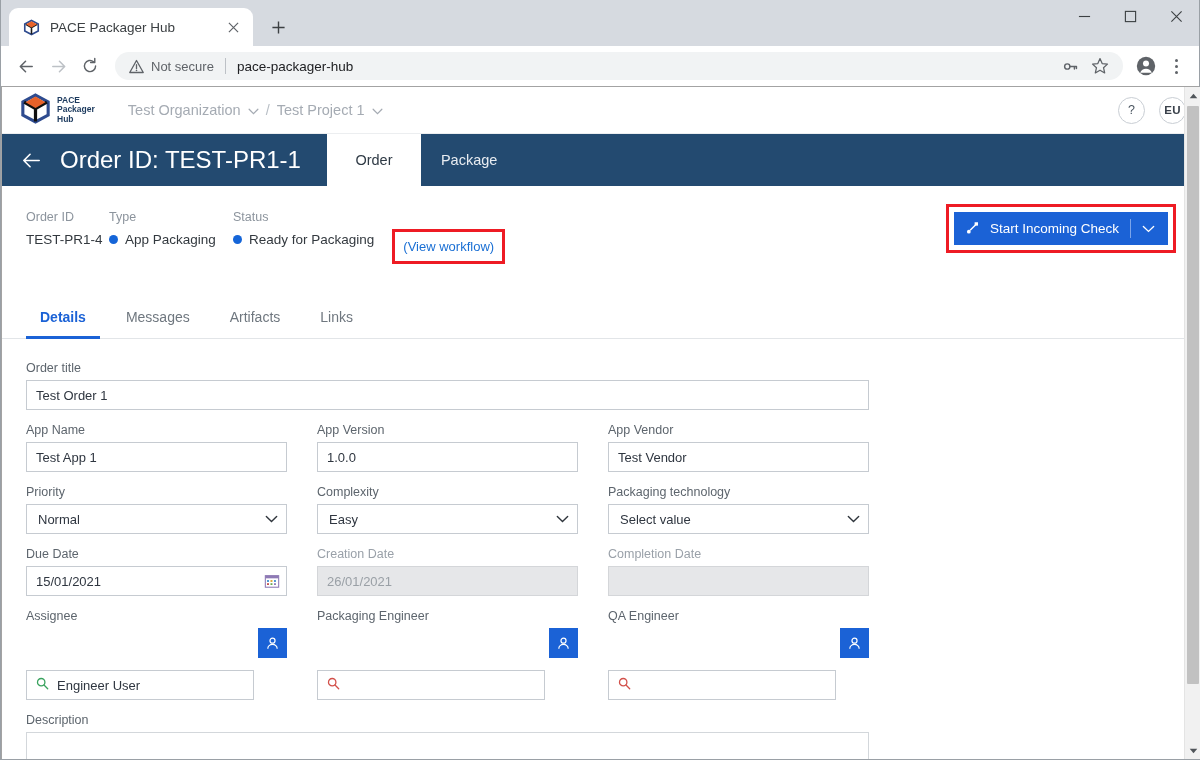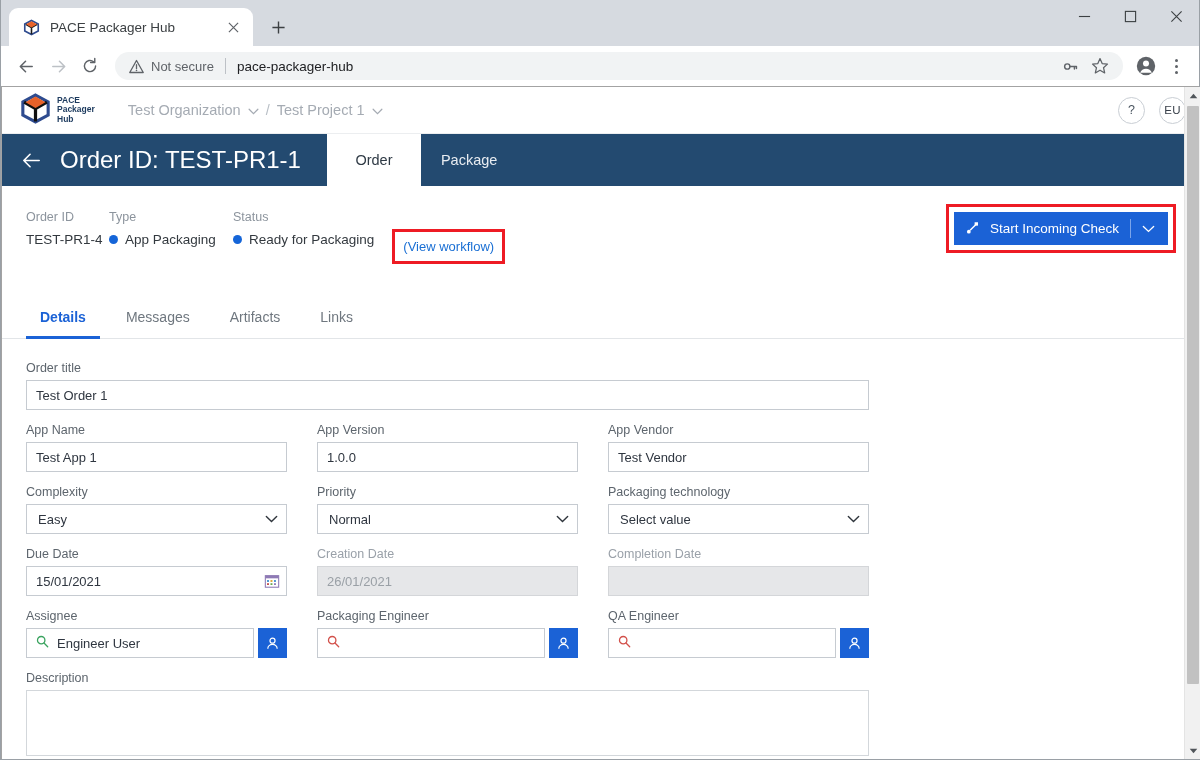--- a/index.html
+++ b/index.html
@@ -150,21 +150,21 @@
   }
   .crumb-sep { font-size: 14.5px; color: #b9bfc6; }
   .appbar-right { margin-left:auto; display:flex; align-items:center; gap: 14px; }
   .circ-btn {
     width: 27px; height: 27px; border-radius: 50%;
     border: 1px solid #c9ced4;
     display:flex; align-items:center; justify-content:center;
     font-size: 12.5px; color: #4a5560;
     background: #fff;
   }
-  .circ-btn.avatar { font-size: 11.5px; letter-spacing: .2px; color:#39404a;}
+  .circ-btn.avatar { font-size: 11.5px; letter-spacing: .2px; color:#39404a;font-weight:bold;}
 
   
   .orderbar {
     height: 52px;
     background: #234a70;
     display: flex; align-items: stretch;
     position: relative;
   }
   .back-arrow {
     width: 58px;
@@ -279,21 +279,21 @@
     border: 1px solid #c6cbd1;
     background: #ffffff;
     display: flex; align-items: center;
     padding: 0 8px 0 11px;
     font-size: 13px;
     color: #2f3640;
     position: relative;
   }
   .fselect .caret { margin-left: auto; color: #30363d; font-size: 11px; }
   .withbtn { display: flex; align-items: stretch; gap: 4px; }
-  .withbtn .finput { flex: 1 1 auto; }
+  .withbtn .finput { flex: 1 1 auto; margin-top: 42px; }
   .date-btn {
     width: 30px; height: 30px;
     border: 1px solid #c6cbd1; border-left: none;
     display: flex; align-items: center; justify-content: center;
     background: #fff;
   }
   .datewrap { display: flex; }
   .datewrap .finput { flex: 1 1 auto; border-right: none; }
   .blue-sq {
     width: 29px; height: 30px;
@@ -561,34 +561,34 @@
             <div class="finput">1.0.0</div>
           </div>
           <div class="fgroup third">
             <span class="flabel">App Vendor</span>
             <div class="finput">Test Vendor</div>
           </div>
         </div>
 
         <div class="frow">
           <div class="fgroup third">
-            <span class="flabel">Complexity</span>
+            <span class="flabel">Priority</span>
             <div class="fselect">
-              <span>Easy</span>
+              <span>Normal</span>
               <span class="caret">
                 <svg width="13" height="8" viewBox="0 0 14 9">
                     <path d="M1.2 1.6 L7 7.2 L12.8 1.6" stroke="#30363d" stroke-width="1.6" fill="none" stroke-linecap="round"></path>
                   </svg>
               </span>
             </div>
           </div>
           <div class="fgroup third">
-            <span class="flabel">Priority</span>
+            <span class="flabel">Complexity</span>
             <div class="fselect">
-              <span>Normal</span>
+              <span>Easy</span>
               <span class="caret">
                 <svg width="13" height="8" viewBox="0 0 14 9">
                     <path d="M1.2 1.6 L7 7.2 L12.8 1.6" stroke="#30363d" stroke-width="1.6" fill="none" stroke-linecap="round"></path>
                   </svg>
               </span>
             </div>
           </div>
           <div class="fgroup third">
             <span class="flabel">Packaging technology</span>
             <div class="fselect">

